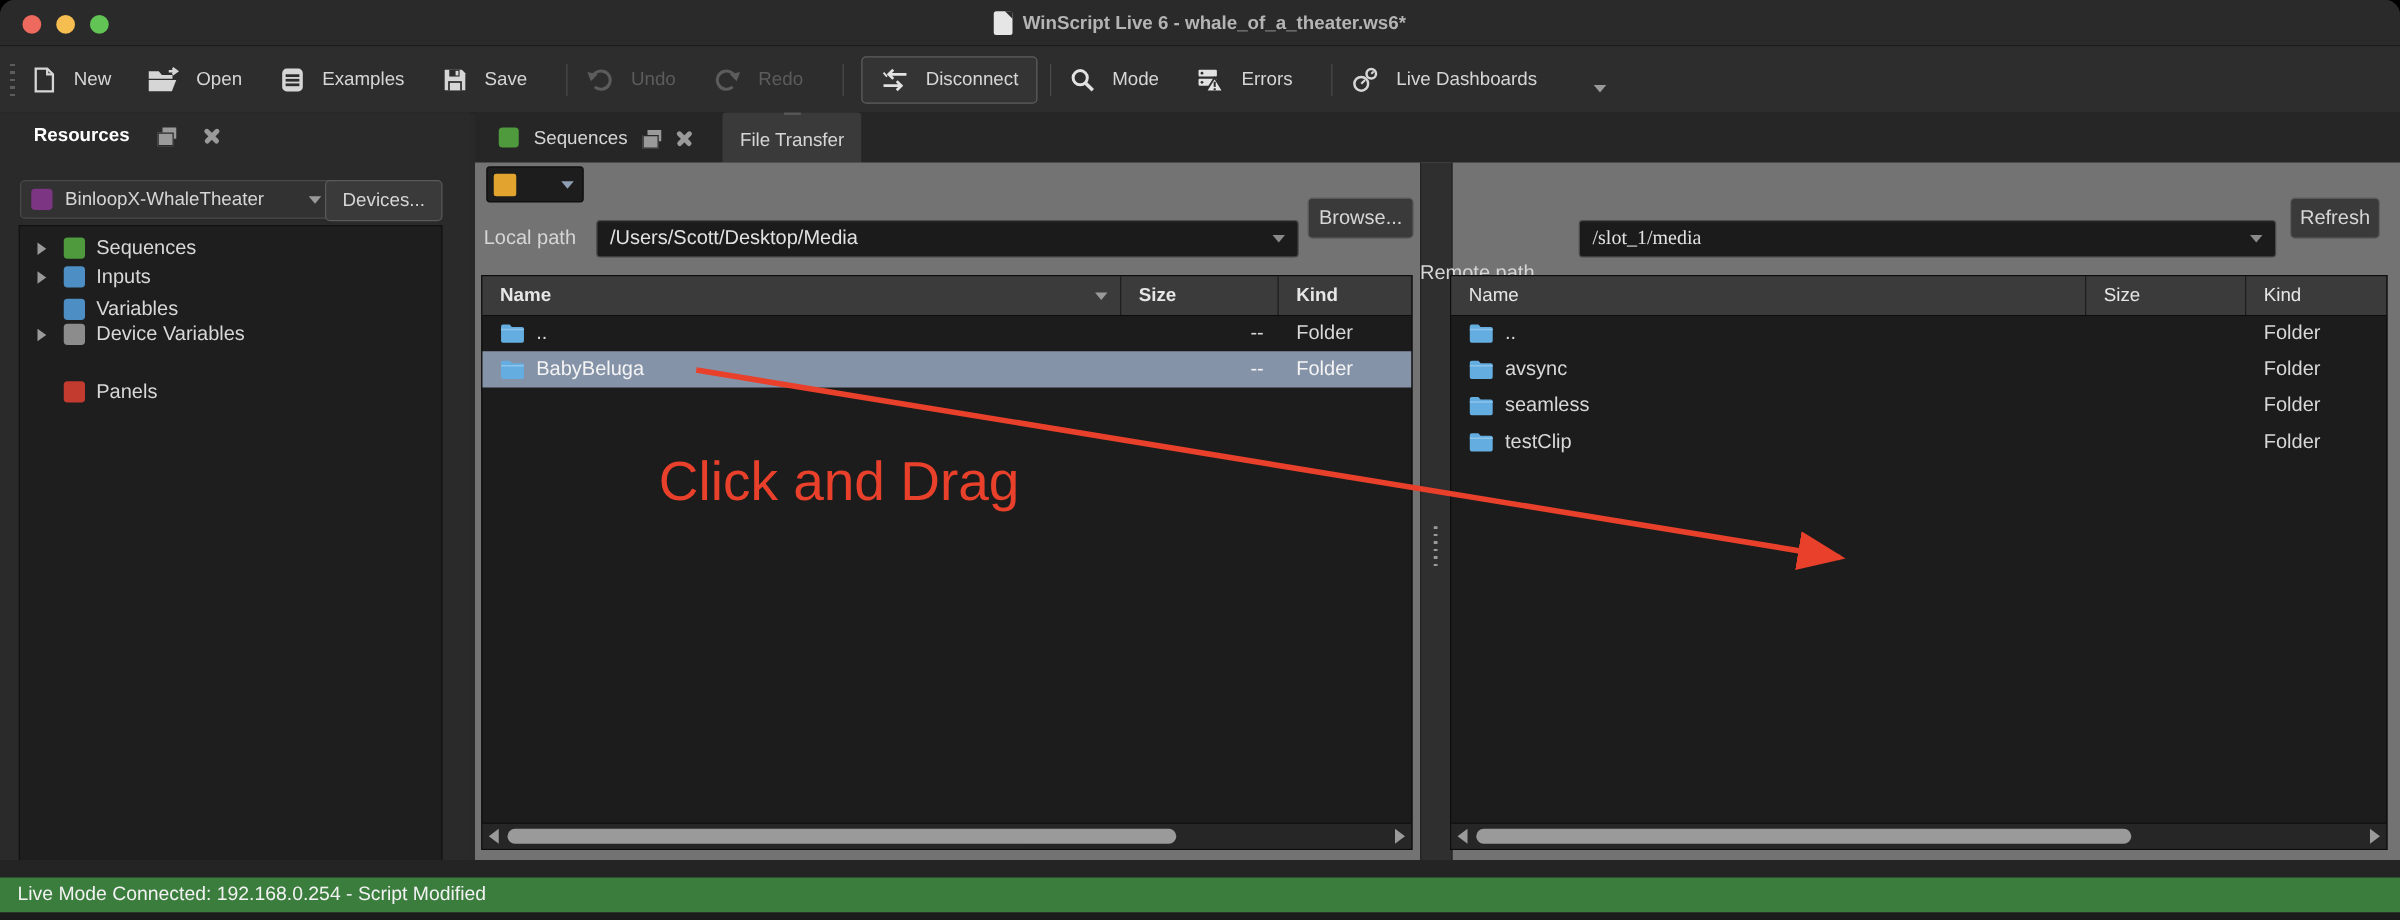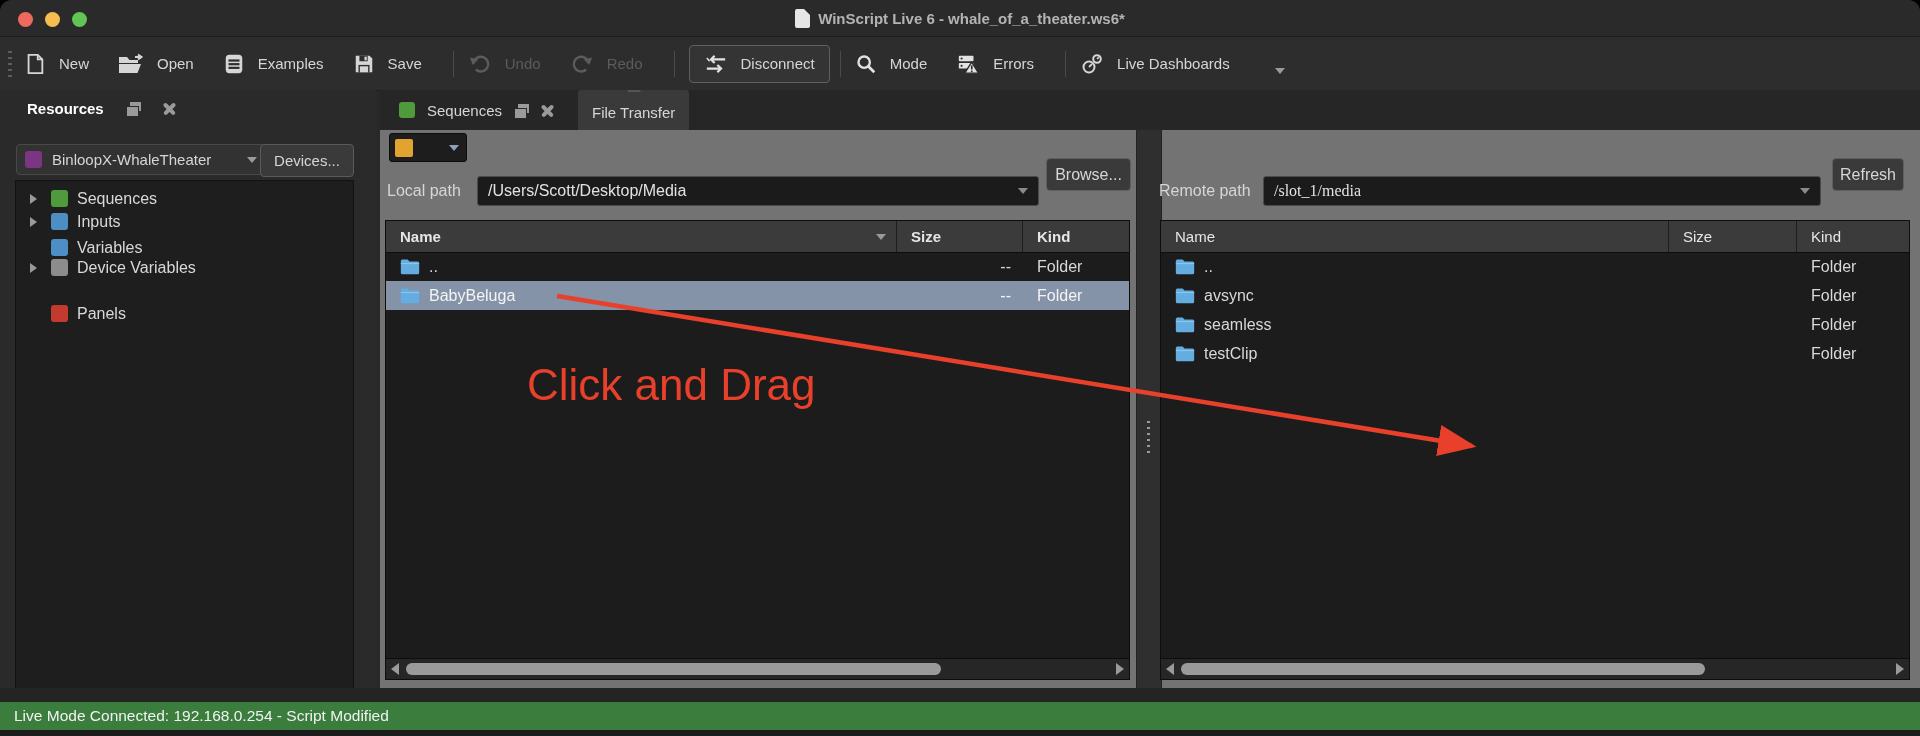--- a/index.html
+++ b/index.html
@@ -366,21 +366,21 @@
         <span class="sarrow left"></span>
         <span class="sarrow right"></span>
         <span class="sthumb" style="left:20px;width:72%;"></span>
       </div>
     </div>
 
     <div id="splitter">
       <span class="grip"></span>
     </div>
 
-    <span class="path-label" style="left:779px;">Remote path</span>
+    <span class="path-label" style="left:756px;margin-top:28px;">Remote path</span>
     <div class="path-combo" style="left:883px;width:536px;font-family:Liberation Serif, serif;">
       <span>/slot_1/media</span>
       <span class="chev"></span>
     </div>
     <div class="pbtn" style="left:1452px;width:70px;">
       <span>Refresh</span>
     </div>
 
     <div class="ftable" style="left:780px;width:748px;">
       <div class="thead grid-r">

